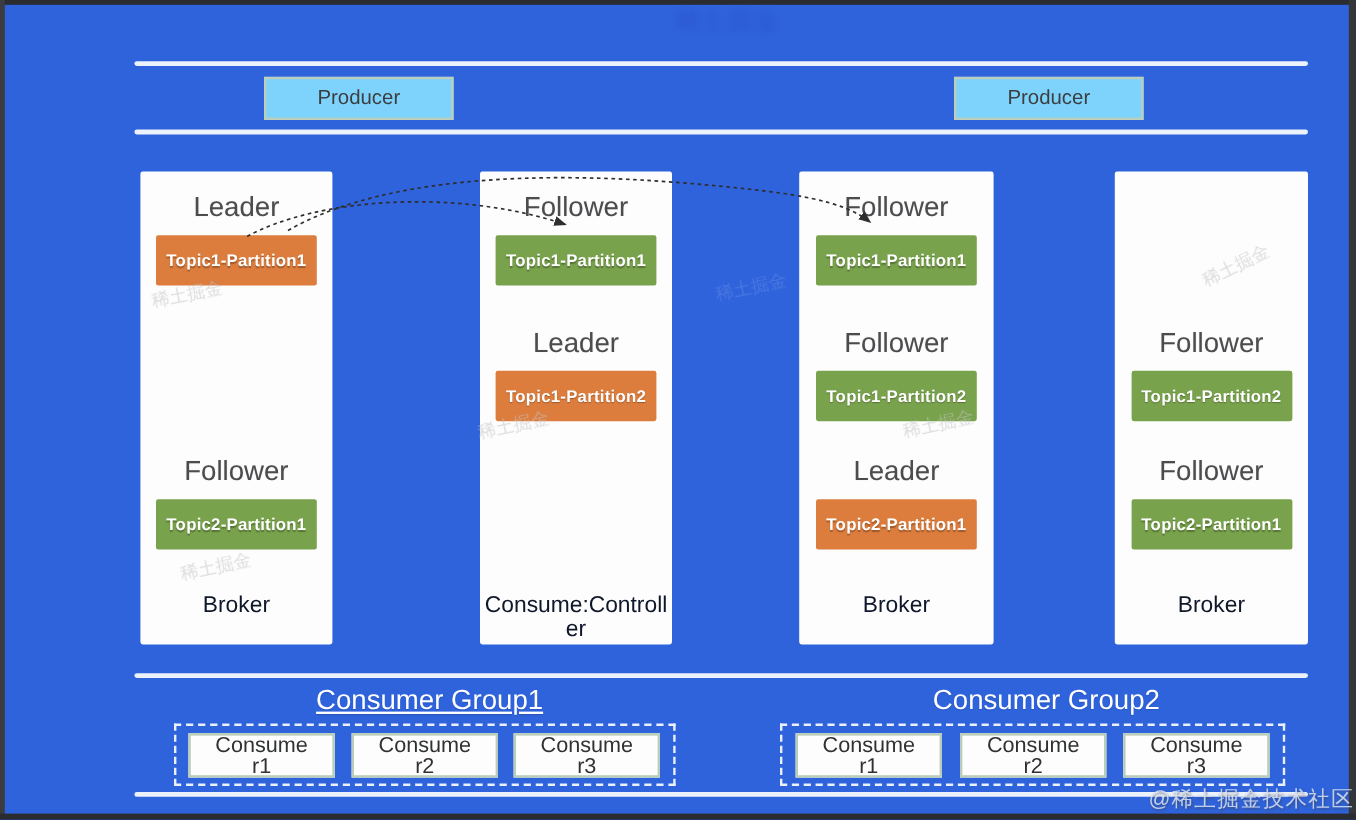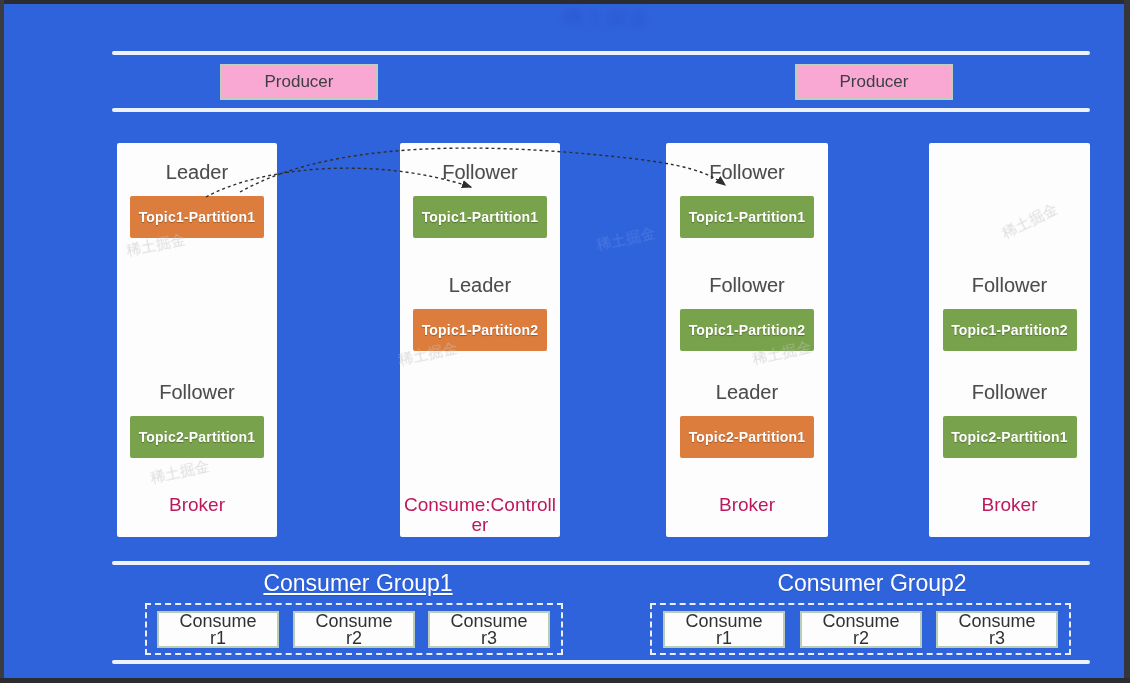--- a/index.html
+++ b/index.html
@@ -9,38 +9,38 @@
   .edge{position:absolute;z-index:30;}
   .edge-top{left:0;top:0;width:1130px;height:4px;background:#2a2c30;}
   .edge-bottom{left:0;bottom:0;width:1130px;height:5px;background:#2a2c30;}
   .edge-left{left:0;top:0;width:4px;height:683px;background:#3a3c41;}
   .edge-right{right:0;top:0;width:6px;height:683px;background:#34363a;}
   
   .bus{position:absolute;left:112px;width:978px;height:4px;background:#ecf2fb;border-radius:2px;z-index:2;}
   .bus1{top:51px;}.bus2{top:108px;}.bus3{top:561px;}.bus4{top:660px;}
   
   .producer{position:absolute;top:64px;width:158px;height:36px;box-sizing:border-box;
-            background:#f9a8d4;border:2px solid #bccfbc;display:flex;align-items:center;justify-content:center;
+            background:#7dd3fc;border:2px solid #bccfbc;display:flex;align-items:center;justify-content:center;
             font-size:17px;color:#3c3e40;z-index:3;}
   .p1{left:220px;}.p2{left:795px;}
   
   .broker{position:absolute;top:143px;height:394px;background:#fdfdfe;border-radius:2px;z-index:3;}
   .b1{left:117px;width:160px;}
   .b2{left:400px;width:160px;}
   .b3{left:666px;width:162px;}
   .b4{left:929px;width:161px;}
   .slot{position:absolute;left:0;right:0;}
   .slot0{top:17px;}.slot1{top:130px;}.slot2{top:237px;}
-  .role{text-align:center;font-size:20px;color:#4c4c4e;height:26px;line-height:24px;
+  .role{text-align:center;font-size:23px;color:#4c4c4e;height:26px;line-height:24px;
         text-shadow:0 0 1px rgba(0,0,0,.15);}
   .chip{margin:10px auto 0;width:134px;height:42px;display:flex;align-items:center;justify-content:center;
         color:#ffffff;font-weight:700;font-size:14px;letter-spacing:.2px;border-radius:2px;
         text-shadow:0 1px 1px rgba(0,0,0,.3);}
   .broker-footer{position:absolute;left:4px;right:4px;top:352px;text-align:center;
-                 font-size:19px;color:#be185d;line-height:20px;}
+                 font-size:19px;color:#0f172a;line-height:20px;}
   .broker-footer span{display:block;}
   .broker-footer span:empty{display:none;}
   
   .cg-title{position:absolute;top:570px;font-size:23px;color:#ffffff;text-align:center;z-index:3;
             text-shadow:0 1px 1px rgba(0,0,0,.15);}
   .cgt1{left:120px;width:476px;text-decoration:underline;}
   .cgt2{left:634px;width:476px;text-align:center;}
   .cg-box{position:absolute;top:603px;height:52px;box-sizing:border-box;
           border:2px dashed rgba(255,255,255,.9);z-index:3;}
   .cgb1{left:145px;width:418px;}
@@ -187,19 +187,20 @@
     <span>r3</span>
   </div>
 
   <div class="wm-faint wm-gray wmf1">稀土掘金</div>
   <div class="wm-faint wm-gray wmf2">稀土掘金</div>
   <div class="wm-faint wm-gray wmf3">稀土掘金</div>
   <div class="wm-faint wm-gray wmf4">稀土掘金</div>
   <div class="wm-faint wm-gray wmf5">稀土掘金</div>
   <div class="wm-faint wm-blue wmf6">稀土掘金</div>
 
+  <div class="wm-main">@稀土掘金技术社区</div>
 
   <div class="edge edge-top"></div>
   <div class="edge edge-left"></div>
   <div class="edge edge-right"></div>
   <div class="edge edge-bottom"></div>
 
 </div>
 
 </body></html>

